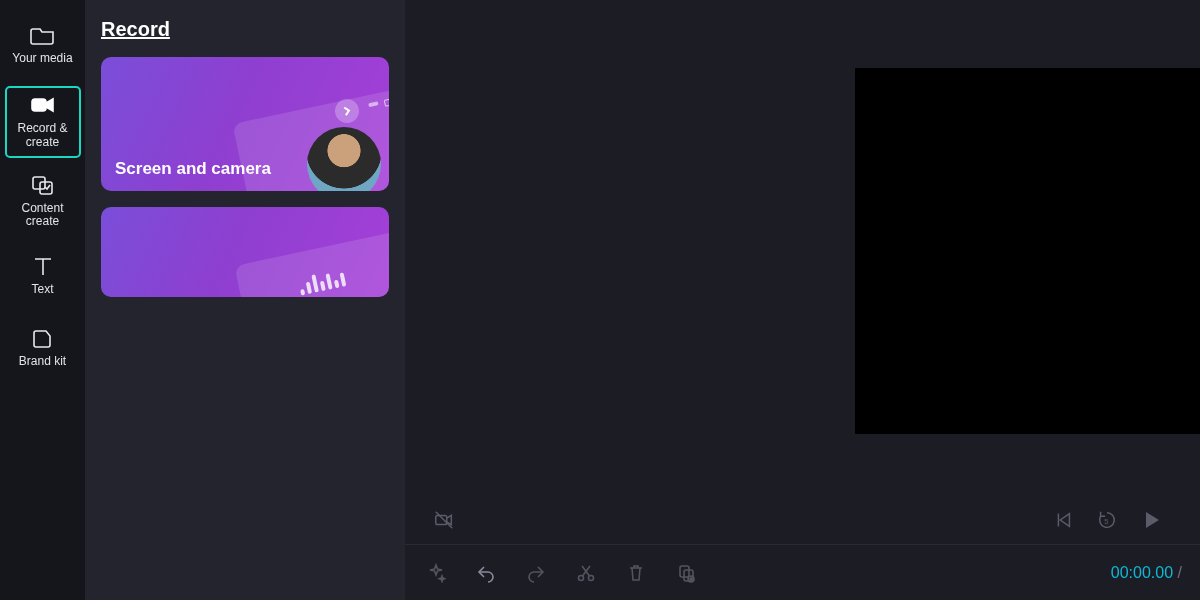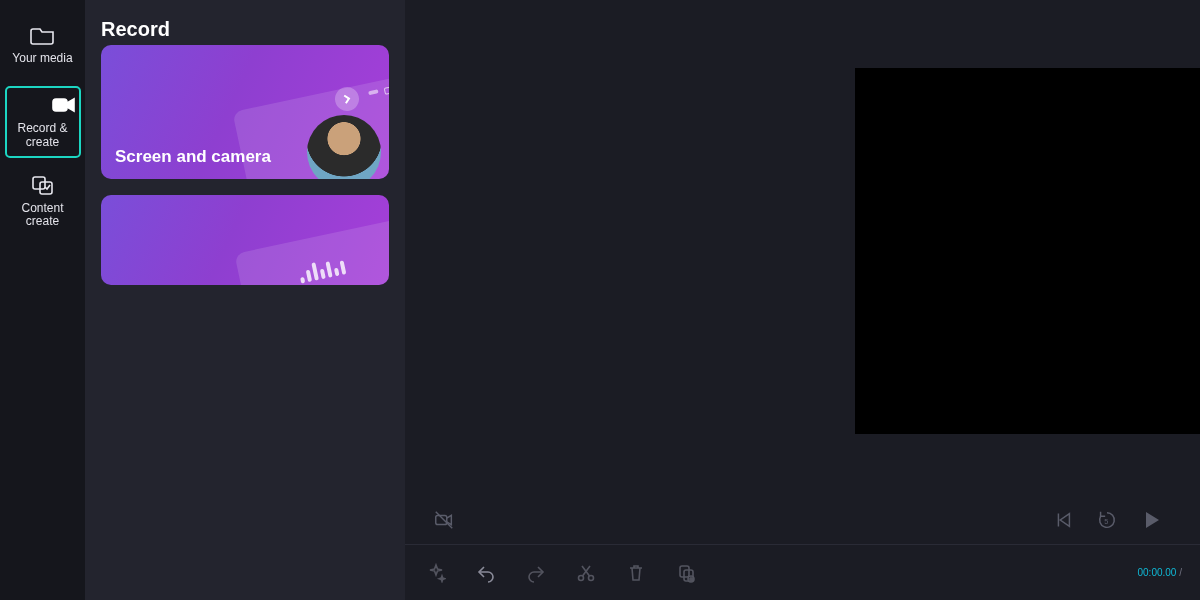--- a/index.html
+++ b/index.html
@@ -2,29 +2,29 @@
 <html><head>
 <meta charset="utf-8">
 <style>
   * { box-sizing: border-box; margin: 0; padding: 0; }
   html, body { width: 1200px; height: 600px; overflow: hidden; font-family: "Segoe UI", Arial, sans-serif; }
   body { background: #1b1c24; color: #e7e7ee; display: flex; }
 
   
   .rail { width: 85px; background: #15161c; display: flex; flex-direction: column; align-items: center; padding-top: 14px; gap: 10px; position: relative; z-index: 2; }
   .rail-item { width: 76px; min-height: 62px; display: flex; flex-direction: column; align-items: center; justify-content: center; gap: 6px; border-radius: 6px; cursor: pointer; font-size: 12px; color: #e3e3ea; text-align: center; line-height: 1.15; padding: 6px 2px; }
-  .rail-item.selected { border: 2px solid #1cd6c2; border-radius: 5px; align-items: flex-end; }
+  .rail-item.selected { border: 2px solid #1cd6c2; border-radius: 5px; }
   .rail-item .ricon { width: 26px; height: 22px; display: flex; align-items: center; justify-content: center; }
   .rail-item .ricon svg { width: 26px; height: 22px; stroke: #e7e7ee; fill: none; stroke-width: 1.6; }
   .rail-item.selected .ricon svg.camera-fill rect { fill: #ffffff; stroke: #ffffff; }
   .rail-item.selected .ricon svg.camera-fill path { fill: #ffffff; stroke: #ffffff; }
 
   
   .sidepanel { width: 320px; background: #23242e; height: 100%; position: relative; display: flex; flex-direction: column; padding: 18px 16px 0 16px; }
-  .sidepanel h2 { font-size: 20px; font-weight: 700; color: #ffffff; margin-bottom: 4px; }
+  .sidepanel h2 { font-size: 20px; font-weight: 700; color: #ffffff; margin-bottom: 16px; text-decoration: underline; }
   .cards { display: flex; flex-direction: column; gap: 16px; overflow: hidden; }
   .card { position: relative; height: 134px; min-height: 134px; border-radius: 10px; background: linear-gradient(115deg, #7a4ed9 0%, #8e3fd0 45%, #a63fd9 100%); cursor: pointer; overflow: hidden; }
   .card .label { position: absolute; left: 14px; bottom: 12px; font-size: 17px; font-weight: 700; color: #ffffff; }
   .card .mock-window { position: absolute; right: -24px; bottom: -34px; width: 170px; height: 120px; background: rgba(255,255,255,0.12); border-radius: 10px; transform: rotate(-12deg); }
   .card .mock-window .dots { position: absolute; top: 8px; right: 10px; display: flex; gap: 6px; }
   .card .mock-window .dots span { display: block; width: 10px; height: 4px; border-radius: 2px; background: rgba(255,255,255,0.55); }
   .card .mock-window .dots span:last-child { width: 7px; height: 7px; border: 1px solid rgba(255,255,255,0.65); background: transparent; border-radius: 2px; }
   .card .person { position: absolute; right: 8px; bottom: -10px; width: 74px; height: 74px; border-radius: 50%; background: radial-gradient(circle at 50% 32%, #caa17a 0 26%, #2b2b2b 27% 60%, #6fa6c4 61% 100%); overflow: hidden; }
   .card .person.bare { right: 14px; bottom: -14px; width: 90px; height: 90px; border-radius: 50% 50% 0 0 / 60% 60% 0 0; }
   .card .chev { position: absolute; right: 30px; top: 42px; width: 24px; height: 24px; border-radius: 50%; background: rgba(255,255,255,0.25); display: flex; align-items: center; justify-content: center; transform: rotate(-12deg); }
@@ -49,21 +49,21 @@
   .pbtn { width: 34px; height: 34px; display: flex; align-items: center; justify-content: center; margin-right: 10px; cursor: pointer; }
   .pbtn svg { width: 22px; height: 22px; stroke: #5a5c6a; fill: none; stroke-width: 1.6; }
   .pbtn.play svg { fill: #5a5c6a; stroke: none; width: 24px; height: 24px; }
 
   
   .lowbar { height: 56px; border-top: 1px solid #2a2b36; display: flex; align-items: center; padding: 0 18px; gap: 24px; font-size: 13px; color: #6e6f7e; }
   .lowbar .tbtn { width: 26px; height: 26px; display: flex; align-items: center; justify-content: center; cursor: pointer; }
   .lowbar .tbtn svg { width: 20px; height: 20px; stroke: #8a8b99; fill: none; stroke-width: 1.6; }
   .lowbar .tbtn.dim svg { stroke: #53545f; }
   .lowbar .spacer { flex: 1; }
-  .timecode { font-variant-numeric: tabular-nums; font-size: 10px; }
+  .timecode { font-variant-numeric: tabular-nums; font-size: 16px; }
   .timecode .cur { color: #0fb9d6; }
 </style>
 </head>
 <body>
 
 <nav class="rail">
   <div class="rail-item">
     <span class="ricon">
       <svg viewBox="0 0 26 22">
           <path d="M3 5h7l2 3h11v10a2 2 0 0 1-2 2H3a2 2 0 0 1-2-2V7a2 2 0 0 1 2-2z"></path>
@@ -87,22 +87,38 @@
       <svg viewBox="0 0 26 22">
           <rect x="3" y="3" width="12" height="12" rx="2"></rect>
           <rect x="10" y="8" width="12" height="12" rx="2"></rect>
           <path d="M15 13l2 2 3-4"></path>
         </svg>
     </span>
     <span>Content create</span>
   </div>
 
 
-
-
+  <div class="rail-item">
+    <span class="ricon">
+      <svg viewBox="0 0 26 22">
+          <path d="M5 4h16M13 4v16"></path>
+        </svg>
+    </span>
+    <span>Text</span>
+  </div>
+
+
+  <div class="rail-item">
+    <span class="ricon">
+      <svg viewBox="0 0 26 22">
+          <path d="M6 4h10l4 5v9a2 2 0 0 1-2 2H6a2 2 0 0 1-2-2V6a2 2 0 0 1 2-2z"></path>
+        </svg>
+    </span>
+    <span>Brand kit</span>
+  </div>
 </nav>
 
 <aside class="sidepanel">
   <h2>Record</h2>
 
   <div class="cards">
 
     <div class="card">
       <div class="mock-window">
         <div class="dots">

